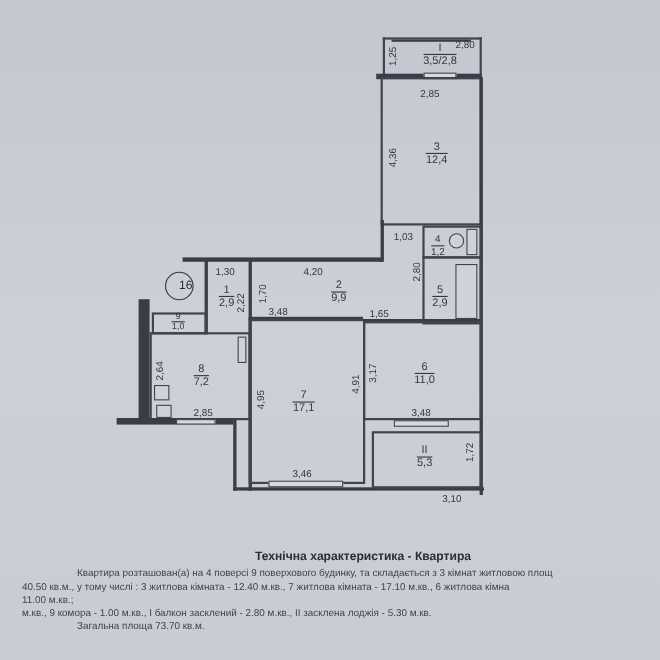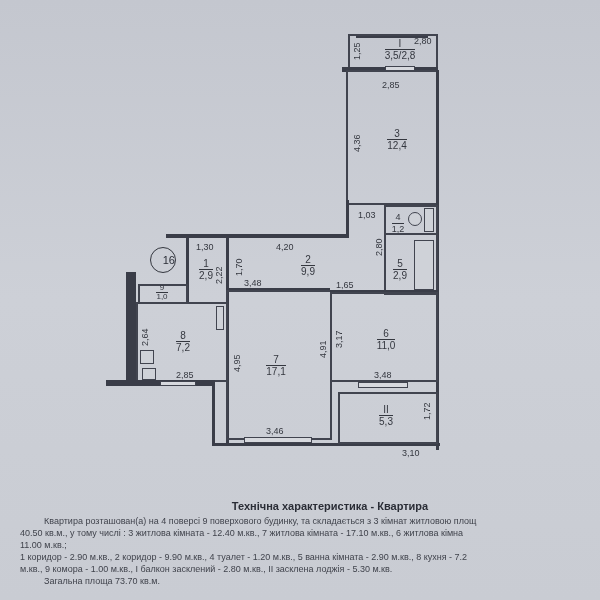--- a/index.html
+++ b/index.html
@@ -12,21 +12,21 @@
   .vdim{position:absolute;font-size:9px;color:#34373f;transform:rotate(-90deg);transform-origin:left top;white-space:nowrap;}
   .frac{display:inline-block;}
   .frac .n{display:block;border-bottom:1px solid #34373f;padding:0 2px;}
   .frac .d{display:block;}
   .win{position:absolute;background:#d7d9de;border:1px solid #41444f;box-sizing:border-box;}
   .fix{position:absolute;border:1px solid #41444f;box-sizing:border-box;background:#cfd2d8;}
   .badge{position:absolute;width:24px;height:24px;border:1px solid #34373f;border-radius:50%;font-size:11px;text-align:right;line-height:24px;}
   .text{position:absolute;left:0;top:500px;width:600px;font-size:9px;color:#40434c;line-height:12px;}
   .text .title{font-weight:bold;font-size:11px;text-align:center;color:#2a2d36;margin-left:60px;margin-bottom:3px;}
   .text p{margin:0;padding-left:20px;white-space:nowrap;}
-  .text p.ind{padding-left:44px;}
+  .text p.ind{padding-left:44px;margin-left:26px;}
 </style>
 </head>
 <body>
 
 <div class="paper">
 
   <div class="wall" style="left:348px;top:34px;width:90px;height:36px;border-bottom:none;"></div>
   <div class="w" style="left:356px;top:36px;width:72px;height:2px;"></div>
   <div class="lbl" style="left:380px;top:38px;width:40px;">
     <span class="frac"><span class="n">I</span><span class="d">3,5/2,8</span></span>
@@ -123,17 +123,16 @@
     <span class="frac"><span class="n">II</span><span class="d">5,3</span></span>
   </div>
   <div class="vdim" style="left:422px;top:420px;">1,72</div>
   <div class="dim" style="left:402px;top:448px;">3,10</div>
 
   <div class="text">
     <div class="title">Технічна характеристика - Квартира</div>
     <p class="ind">Квартира розташован(а) на 4 поверсі 9 поверхового будинку, та складається з 3 кімнат житловою площ</p>
     <p>40.50 кв.м., у тому числі : 3 житлова кімната - 12.40 м.кв., 7 житлова кімната - 17.10 м.кв., 6 житлова кімна</p>
     <p>11.00 м.кв.;</p>
-    <p>1 коридор - 2.90 м.кв., 2 коридор - 9.90 м.кв., 4 туалет - 1.20 м.кв., 5 ванна кімната - 2.90 м.кв., 8 кухня - 7.2</p>
     <p>м.кв., 9 комора - 1.00 м.кв., I балкон засклений - 2.80 м.кв., II засклена лоджія - 5.30 м.кв.</p>
     <p class="ind">Загальна площа 73.70 кв.м.</p>
   </div>
 </div>
 
 </body></html>

